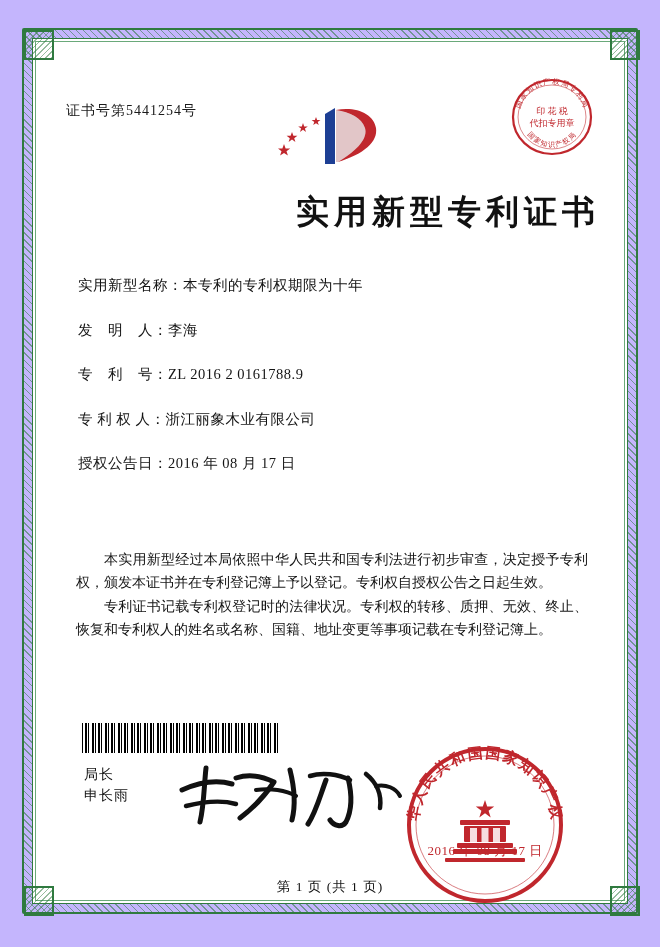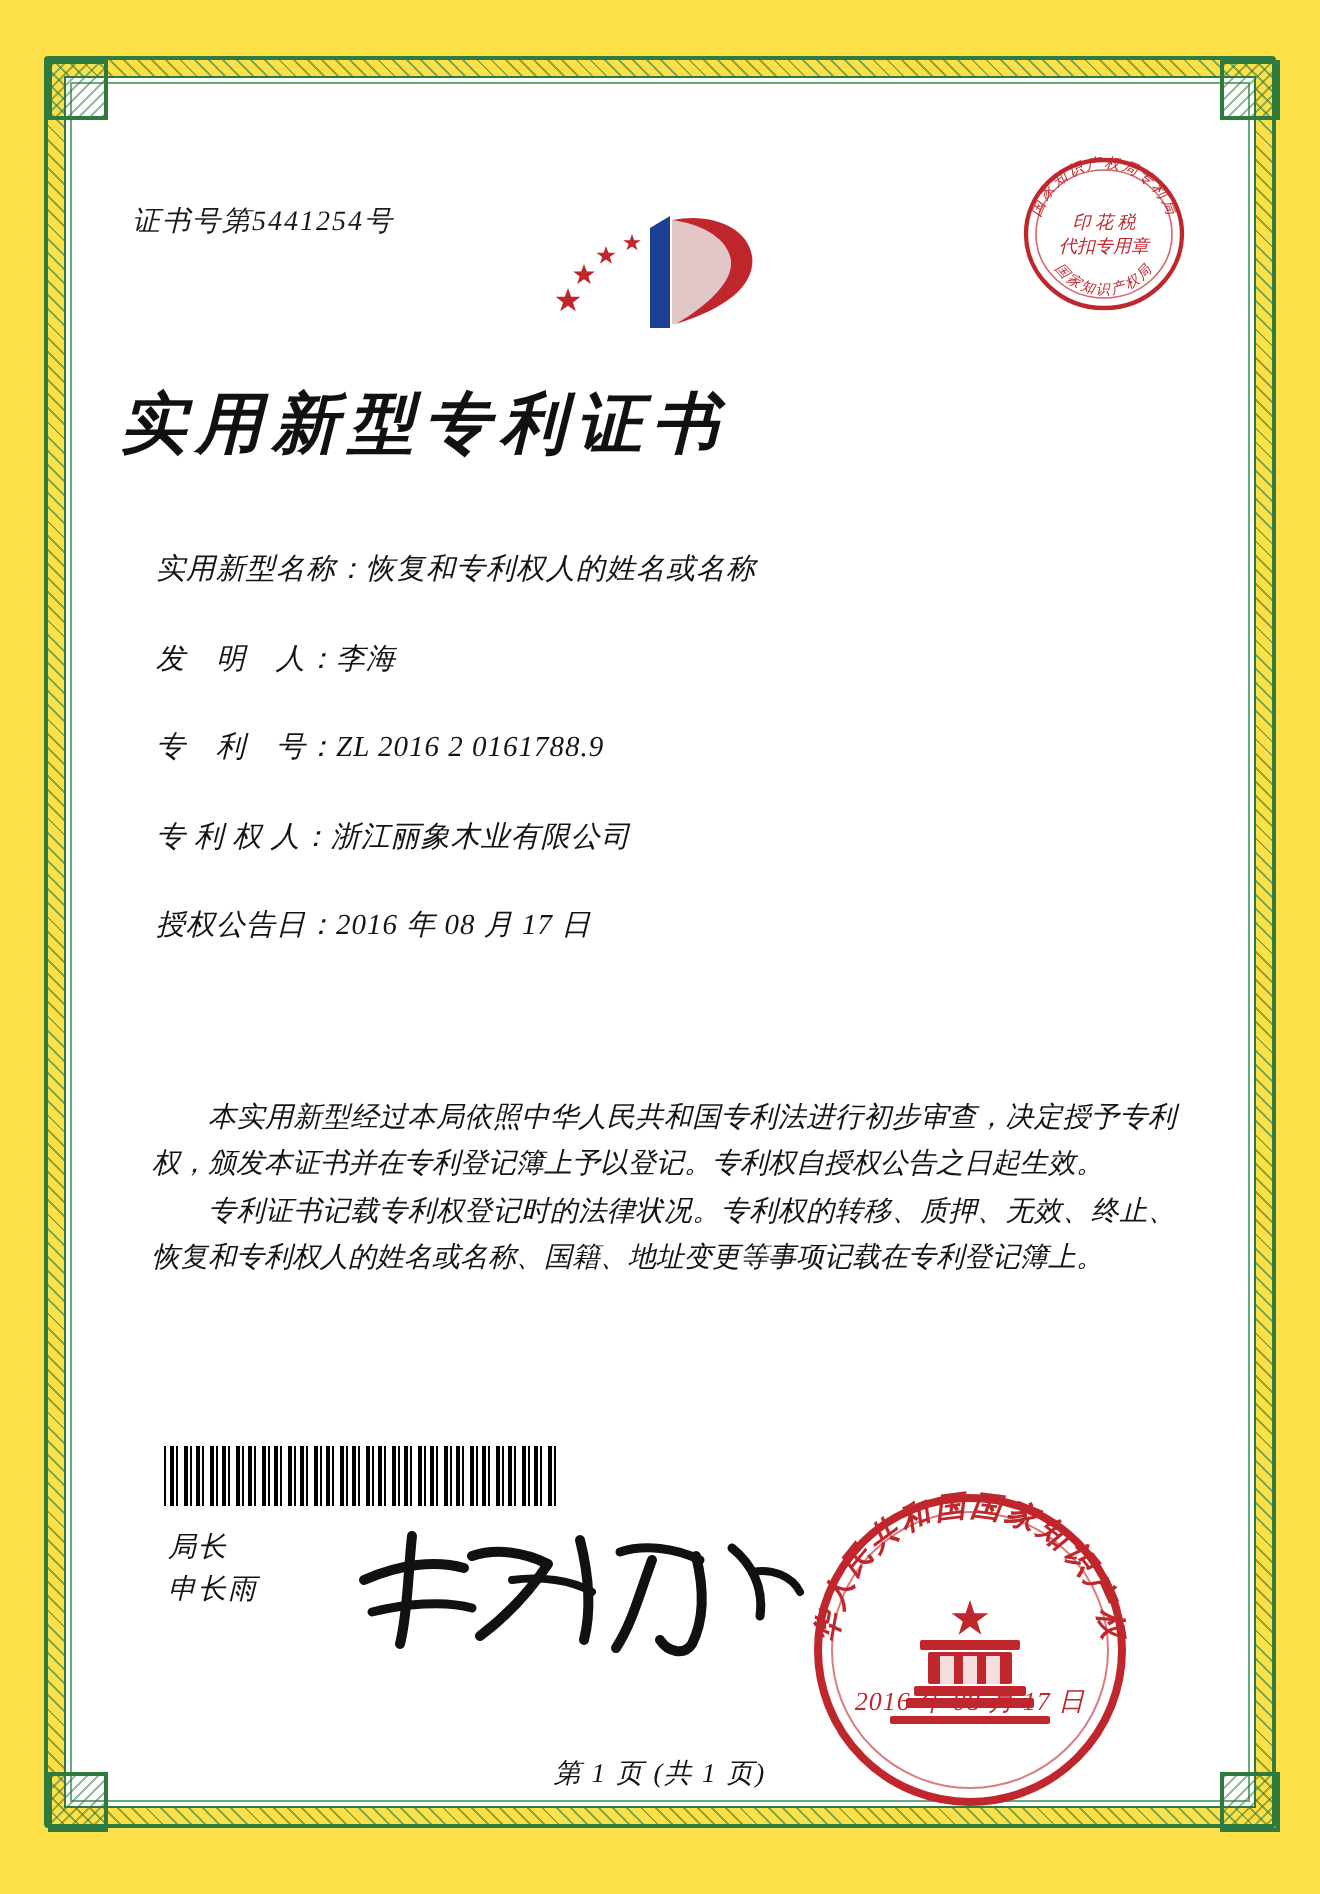--- a/index.html
+++ b/index.html
@@ -14,22 +14,21 @@
     color: #111;
     position: relative;
     overflow: hidden;
   }
 
   .page {
     position: absolute;
     left: 0; top: 0;
     width: 660px;
     height: 947px;
-    background: #fde047;
-    font-style: italic;
+    background: #c4b5fd;
   }
 
   
   .border-outer {
     position: absolute;
     left: 22px; top: 28px;
     width: 616px;   
     height: 886px;  
     box-sizing: border-box;
     border: 2px solid #2f7a3f;
@@ -111,21 +110,21 @@
     width: 94px;
     height: 94px;
   }
 
   
   .title {
     position: absolute;
     left: 0;
     top: 130px;
     width: 540px;
-    text-align: left;
+    text-align: right;
     font-size: 33px;
     font-weight: bold;
     letter-spacing: 5px;
     color: #111;
     font-family: "Liberation Serif", serif;
   }
 
   
   .fields {
     position: absolute;
@@ -271,21 +270,21 @@
         </text>
         <text x="47" y="44" font-size="9" fill="#c0272d" text-anchor="middle" font-family="'Liberation Serif', serif">印 花 税</text>
         <text x="47" y="56" font-size="9" fill="#c0272d" text-anchor="middle" font-family="'Liberation Serif', serif">代扣专用章</text>
       </svg>
     </div>
 
     <div class="title">实用新型专利证书</div>
 
     <div class="fields">
       <div class="field">
-        <span class="lbl">实用新型名称：</span><span class="val">恢复和专利权人的姓名或名称</span>
+        <span class="lbl">实用新型名称：</span><span class="val">本专利的专利权期限为十年</span>
       </div>
       <div class="field">
         <span class="lbl">发　明　人：</span><span class="val">李海</span>
       </div>
       <div class="field">
         <span class="lbl">专　利　号：</span><span class="val">ZL 2016 2 0161788.9</span>
       </div>
       <div class="field">
         <span class="lbl">专 利 权 人：</span><span class="val">浙江丽象木业有限公司</span>
       </div>

